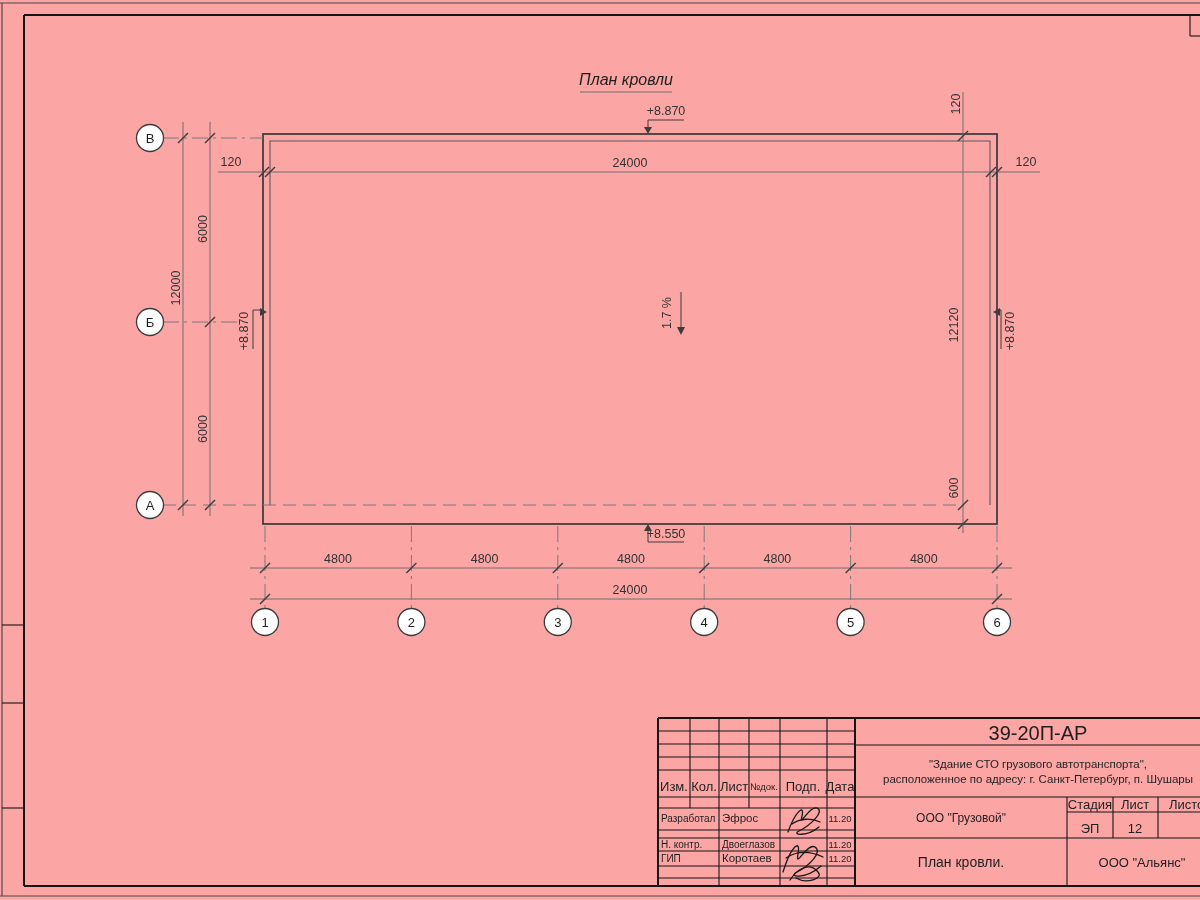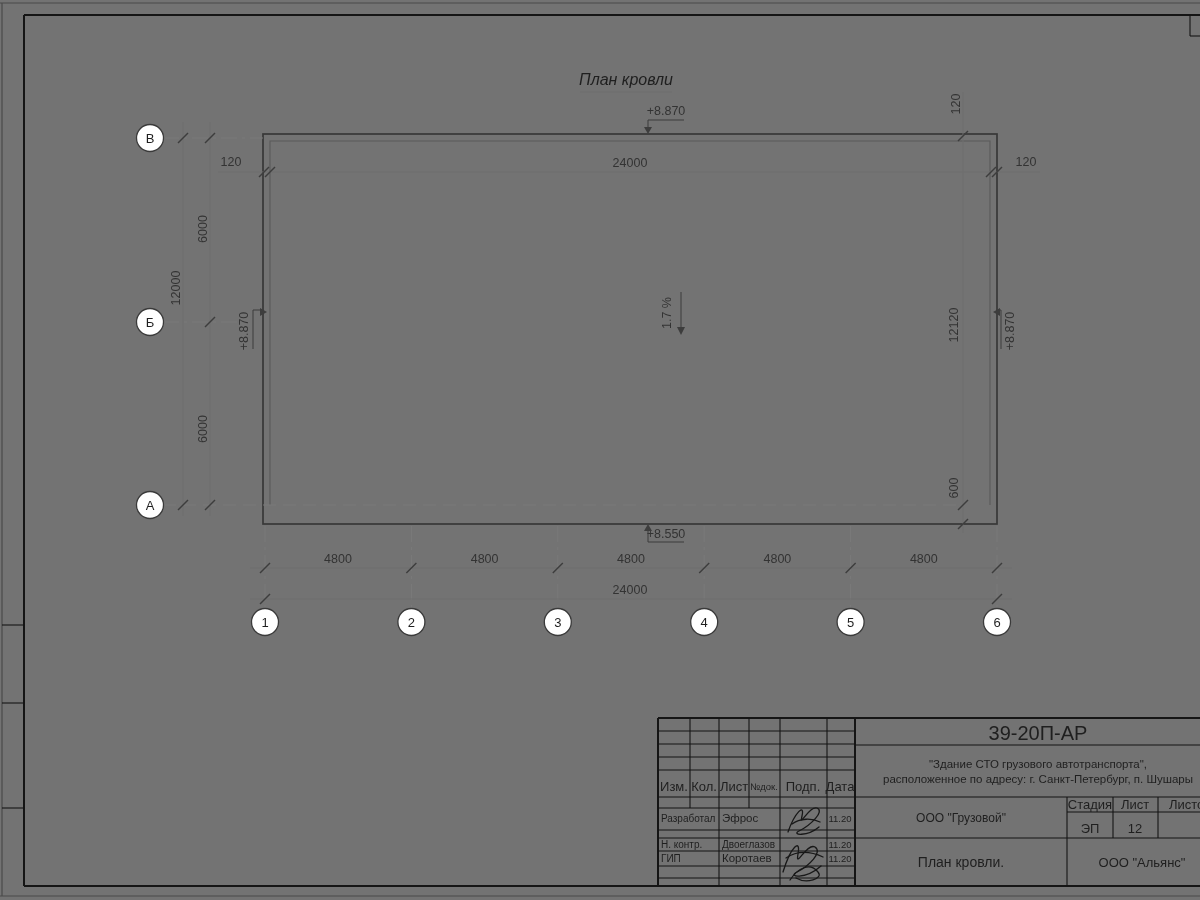--- a/index.html
+++ b/index.html
@@ -1,16 +1,16 @@
 <!DOCTYPE html>
 <html><head>
 <meta charset="utf-8">
 <style>
   html,body { margin:0; padding:0; background:#ffffff; }
-  .page { position:relative; width:1200px; height:900px; background:#737373; overflow:hidden; }
+  .page { position:relative; width:1200px; height:900px; background:#fca5a5; overflow:hidden; }
   svg { display:block; }
   text { fill:#1f1f1f; font-family:"Liberation Sans", sans-serif; }
   .ln-paper  { stroke:#4a4a4a; stroke-width:1.2; }
   .ln-frame  { stroke:#151515; stroke-width:2; }
   .ln-frame1 { stroke:#151515; stroke-width:1.1; }
   .ln-main   { stroke:#383838; stroke-width:1.7; fill:none; }
   .ln-thin   { stroke:#5a5a5a; stroke-width:1.1; fill:none; }
   .ln-dim    { stroke:#6f6f6f; stroke-width:1; }
   .ln-axis   { stroke:#7a7a7a; stroke-width:1; stroke-dasharray:16 5 3 5; }
   .ln-axis-long { stroke:#7a7a7a; stroke-width:1; stroke-dasharray:13 7; }

